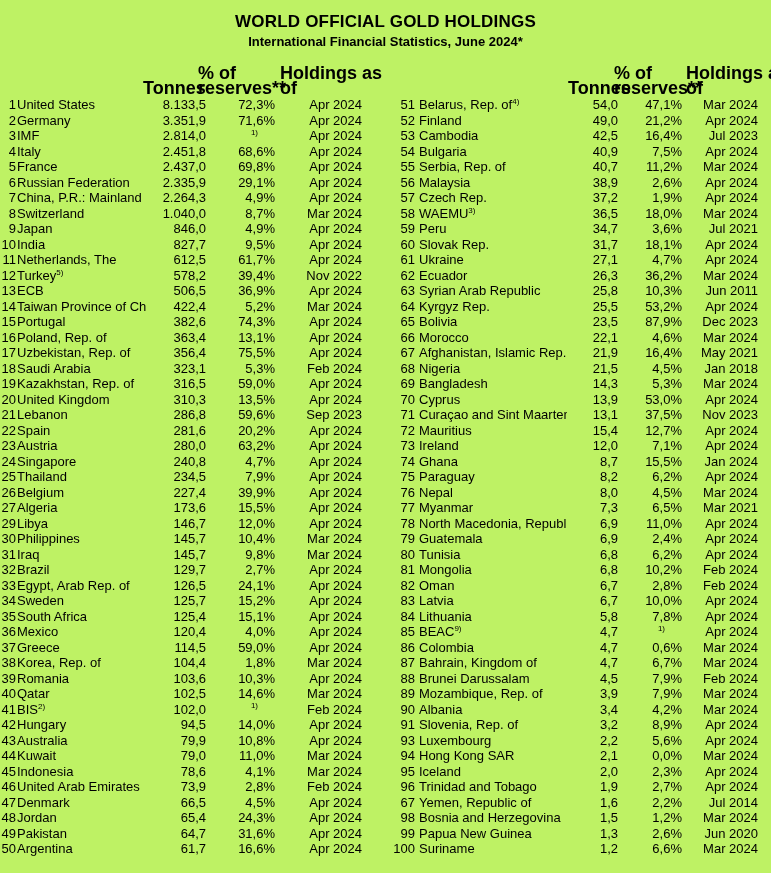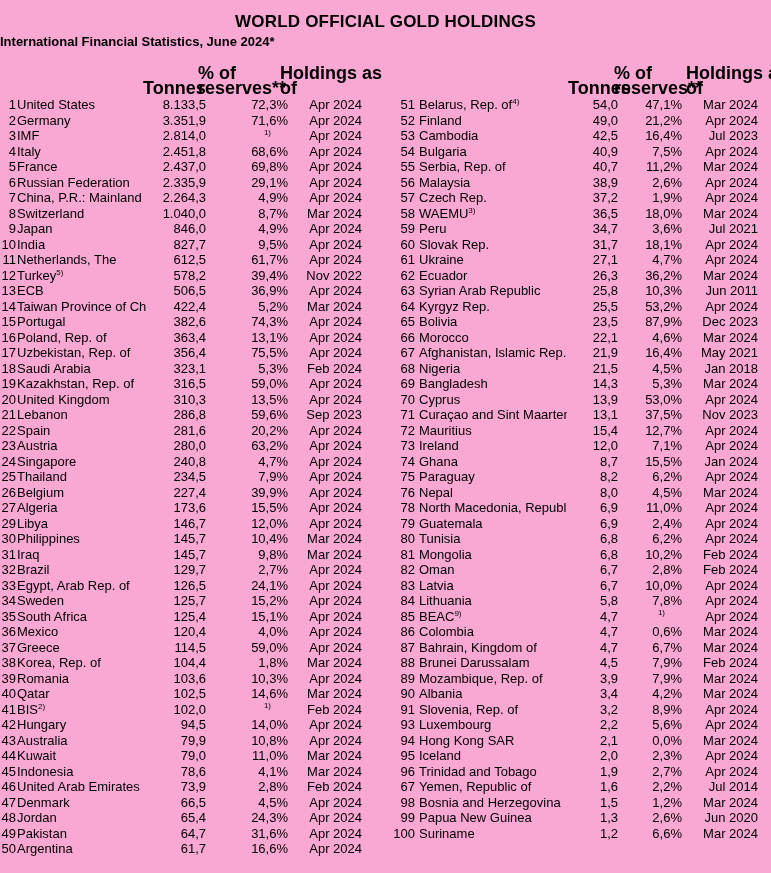--- a/index.html
+++ b/index.html
@@ -1,25 +1,25 @@
 <!DOCTYPE html>
 <html><head>
 <meta charset="utf-8">
 <style>
   html,body{margin:0;padding:0;background:#fff;}
   .page{
-    position:relative;width:771px;height:873px;background:#f9a8d4;
+    position:relative;width:771px;height:873px;background:#bef264;
     font-family:"Liberation Sans",sans-serif;color:#000;overflow:hidden;
   }
   .title{
     position:absolute;top:12px;left:0;width:100%;text-align:center;
     font-size:17px;font-weight:bold;letter-spacing:.2px;white-space:nowrap;
   }
   .subtitle{
-    position:absolute;top:34px;left:0;width:100%;text-align:left;
+    position:absolute;top:34px;left:0;width:100%;text-align:center;
     font-size:13px;font-weight:bold;white-space:nowrap;
   }
   .half{position:absolute;top:64px;height:806px;}
   .half.left{left:0;width:385px;}
   .half.right{left:385px;width:386px;}
   .h{position:absolute;font-size:18px;font-weight:bold;white-space:nowrap;line-height:15px;}
   .left .h-tonnes{left:143px;top:17px}
   .left .h-pct1{left:198px;top:2px}
   .left .h-pct2{left:198px;top:17px}
   .left .h-hold1{left:280px;top:2px}
@@ -35,21 +35,21 @@
   .rank{text-align:right;}
   .left .rank{left:0;width:16px}
   .right .rank{left:0;width:30px}
   .name{overflow:hidden;}
   .left .name{left:17px;width:148px}
   .right .name{left:34px;width:148px}
   .ton{text-align:right;}
   .left .ton{left:130px;width:76px}
   .right .ton{left:157px;width:76px}
   .pct{text-align:right;}
-  .left .pct{left:221px;width:67px}
+  .left .pct{left:208px;width:67px}
   .right .pct{left:230px;width:67px}
   .date{text-align:right;}
   .left .date{left:290px;width:72px}
   .right .date{left:301px;width:72px}
   sup{font-size:8px;line-height:0;}
   .pct sup{margin-right:17px;}
 </style>
 </head>
 <body>
 
@@ -593,20 +593,27 @@
           <span class="c date">Apr 2024</span>
         </div>
         <div class="row">
           <span class="c rank">76</span>
           <span class="c name">Nepal</span>
           <span class="c ton">8,0</span>
           <span class="c pct">4,5%</span>
           <span class="c date">Mar 2024</span>
         </div>
         <div class="row">
+          <span class="c rank">77</span>
+          <span class="c name">Myanmar</span>
+          <span class="c ton">7,3</span>
+          <span class="c pct">6,5%</span>
+          <span class="c date">Mar 2021</span>
+        </div>
+        <div class="row">
           <span class="c rank">78</span>
           <span class="c name">North Macedonia, Republ</span>
           <span class="c ton">6,9</span>
           <span class="c pct">11,0%</span>
           <span class="c date">Apr 2024</span>
         </div>
         <div class="row">
           <span class="c rank">79</span>
           <span class="c name">Guatemala</span>
           <span class="c ton">6,9</span>

